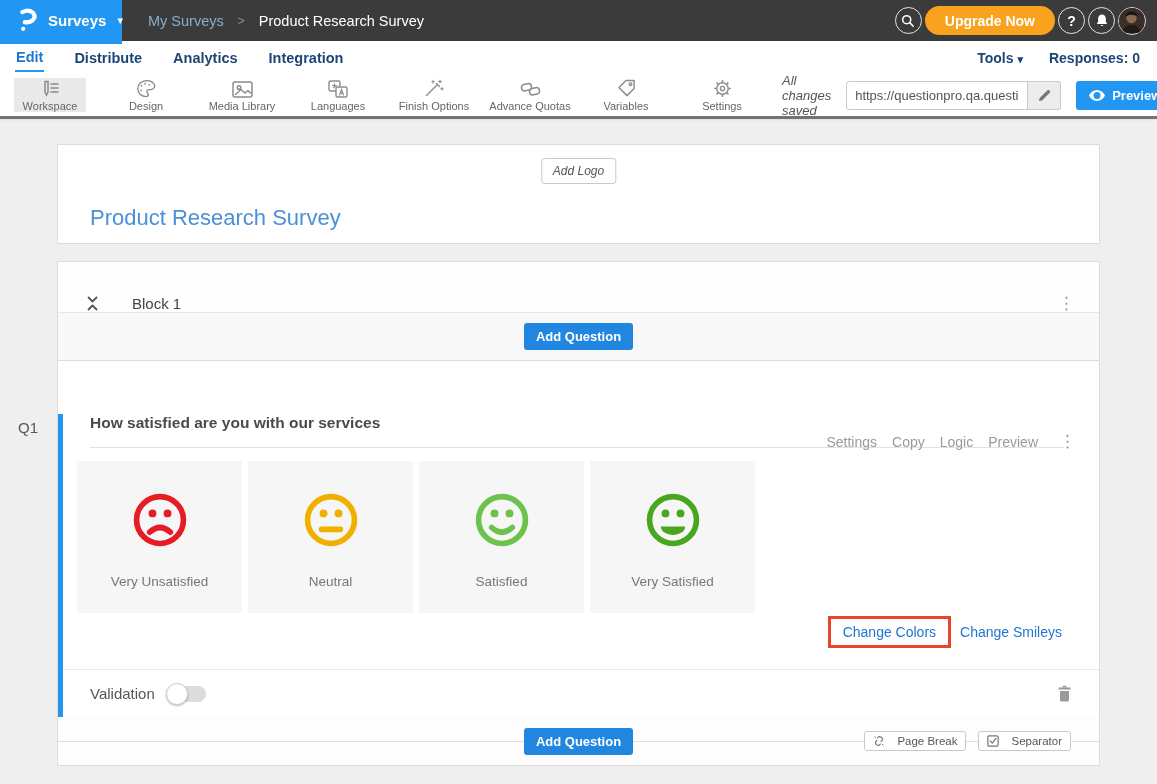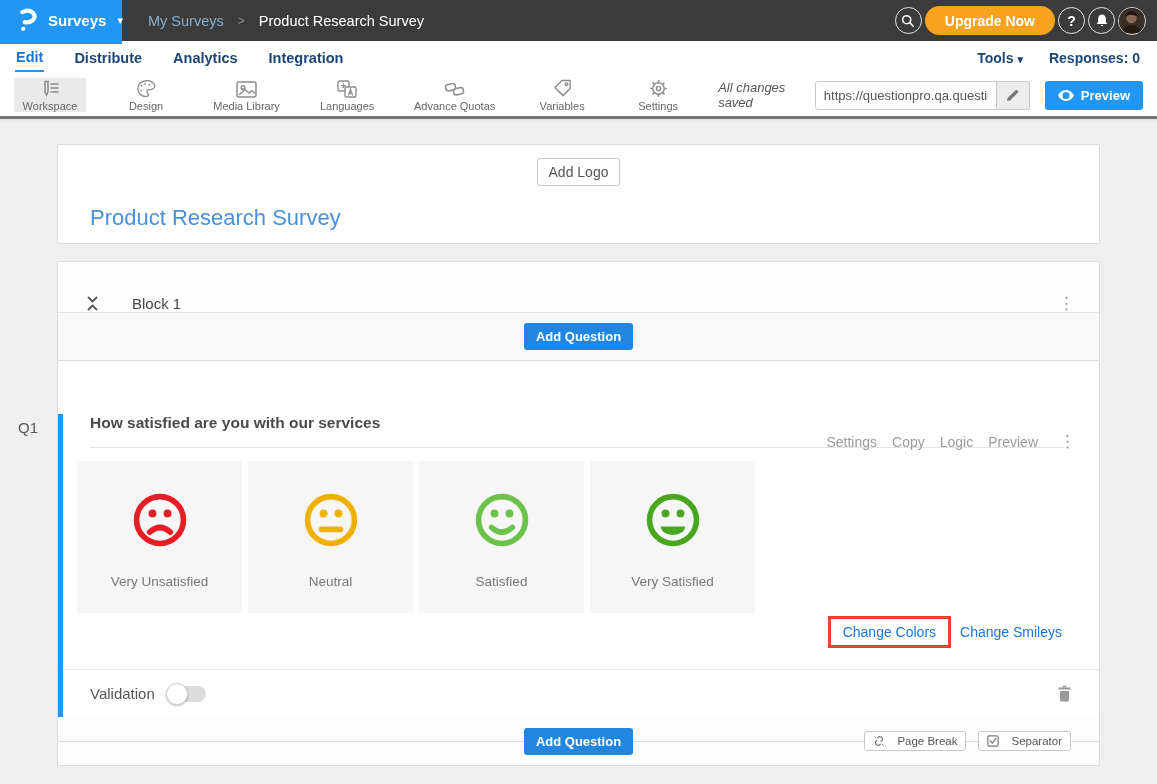--- a/index.html
+++ b/index.html
@@ -38,21 +38,21 @@
   .saved-status { font-size:13px; font-style:italic; color:#555; }
   .url-group { display:flex; }
   .url-input { width:182px; height:29px; border:1px solid #c9c9c9; border-radius:3px 0 0 3px; padding:0 8px; font-size:13px; color:#555; font-family:"Liberation Sans",sans-serif; background:#fff; }
   .url-edit-btn { width:33px; height:29px; background:#ececec; border:1px solid #c9c9c9; border-left:none; border-radius:0 3px 3px 0; display:flex; align-items:center; justify-content:center; cursor:pointer; color:#777; }
   .preview-btn { background:#2196f3; color:#fff; border:none; border-radius:3px; height:29px; padding:0 13px; font-size:13px; font-weight:700; display:flex; align-items:center; gap:7px; cursor:pointer; font-family:"Liberation Sans",sans-serif; }
 
   
   .content { padding:25px 57px 0; }
   .card { background:#fff; border:1px solid #dcdcdc; }
   .survey-card { height:100px; position:relative; }
-  .add-logo-btn { position:absolute; top:13px; left:50%; transform:translateX(-50%); background:#fff; border:1px solid #c9c9c9; border-radius:3px; font-size:14px; color:#555; padding:5px 11px; cursor:pointer; font-family:"Liberation Sans",sans-serif; }
+  .add-logo-btn { position:absolute; top:13px; left:50%; transform:translateX(-50%); background:#fff; border:1px solid #c9c9c9; border-radius:3px; font-size:12px; color:#555; padding:5px 11px; cursor:pointer; font-family:"Liberation Sans",sans-serif;font-style:italic; }
   .survey-title { position:absolute; left:32px; top:60px; font-size:22px; font-weight:500; color:#4a90d9; }
 
   .block-card { margin-top:17px; position:relative; }
   .q-label { position:absolute; left:-40px; top:157px; font-size:15px; font-weight:400; color:#555; }
 
   .block-header { height:51px; display:flex; align-items:flex-end; padding:0 18px 0 28px; border-bottom:1px solid #e6e6e6; background:#fefefe; }
   .collapse-icon { color:#555; cursor:pointer; display:flex; }
   .block-title { font-size:15px; color:#444; margin-left:33px; }
   .kebab { margin-left:auto; color:#9a9a9a; font-size:17px; letter-spacing:0; cursor:pointer; line-height:1; padding:0 6px; }
 
@@ -186,20 +186,32 @@
   <div class="tool-item">
     <span class="t-icon">
       <svg width="20" height="18" viewBox="0 0 20 18" fill="none" stroke="#8c8c8c" stroke-width="1.4">
         <rect x="1" y="1" width="11" height="10" rx="1.5"></rect>
         <rect x="8" y="7" width="11" height="10" rx="1.5" fill="#fff"></rect>
         <path d="M4 5.5 h5 M6.5 3.5 v2 M5 8 q1.5 -1 3 -2.5" stroke-width="1.1"></path>
         <path d="M11.5 15 l2-5.5 l2 5.5 M12.3 13.3 h2.5" stroke-width="1.2" stroke-linecap="round"></path>
       </svg>
     </span>
     <span class="t-label">Languages</span>
+  </div>
+  <div class="tool-item">
+    <span class="t-icon">
+      <svg width="20" height="19" viewBox="0 0 20 19" fill="none" stroke="#8c8c8c" stroke-width="1.5" stroke-linecap="round">
+        <path d="M13.5 5.5 L2.5 16.5"></path>
+          <path d="M12.5 4.5 L15.5 7.5" stroke-width="1.2"></path>
+        <path d="M16 1 v3 M14.5 2.5 h3" stroke-width="1.1"></path>
+        <path d="M18 8.5 v2.4 M16.8 9.7 h2.4" stroke-width="1.1"></path>
+        <path d="M9 1.5 v2.4 M7.8 2.7 h2.4" stroke-width="1.1"></path>
+      </svg>
+    </span>
+    <span class="t-label">Finish Options</span>
   </div>
   <div class="tool-item">
     <span class="t-icon">
       <svg width="21" height="18" viewBox="0 0 21 18" fill="none" stroke="#8c8c8c" stroke-width="1.5">
         <rect x="1.5" y="4" width="10" height="6.5" rx="3.2" transform="rotate(-12 6.5 7.2)"></rect>
         <rect x="9.5" y="8" width="10" height="6.5" rx="3.2" transform="rotate(-12 14.5 11.2)"></rect>
       </svg>
     </span>
     <span class="t-label">Advance Quotas</span>
   </div>

